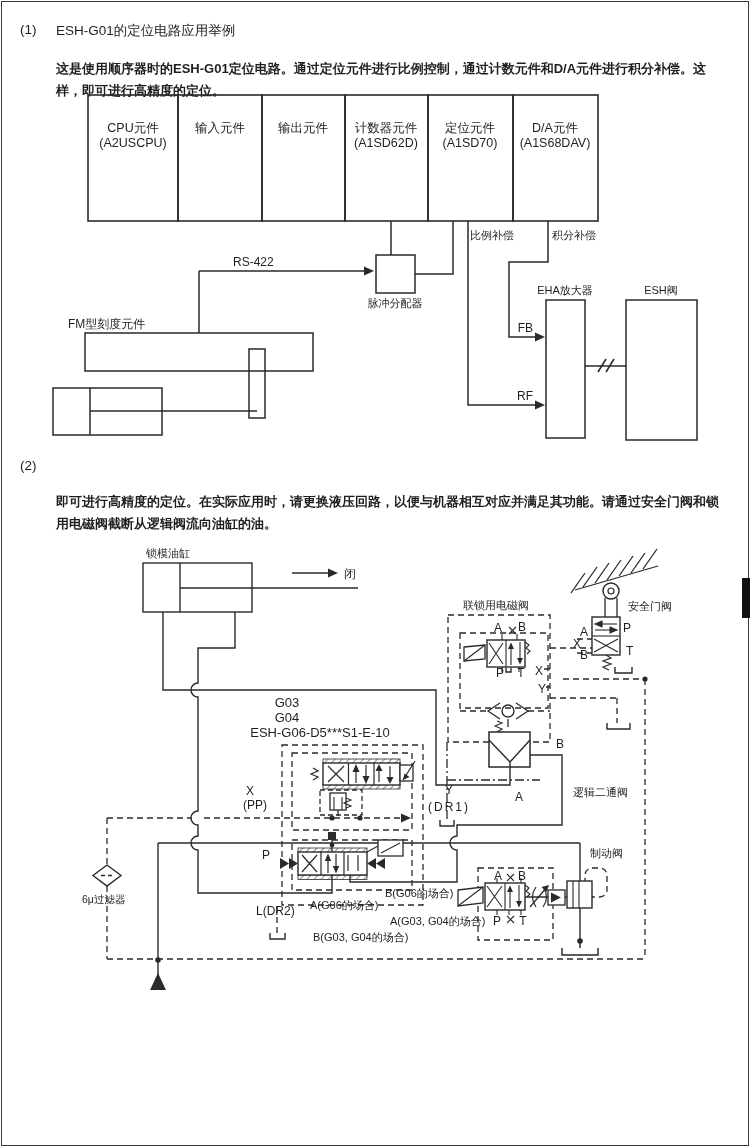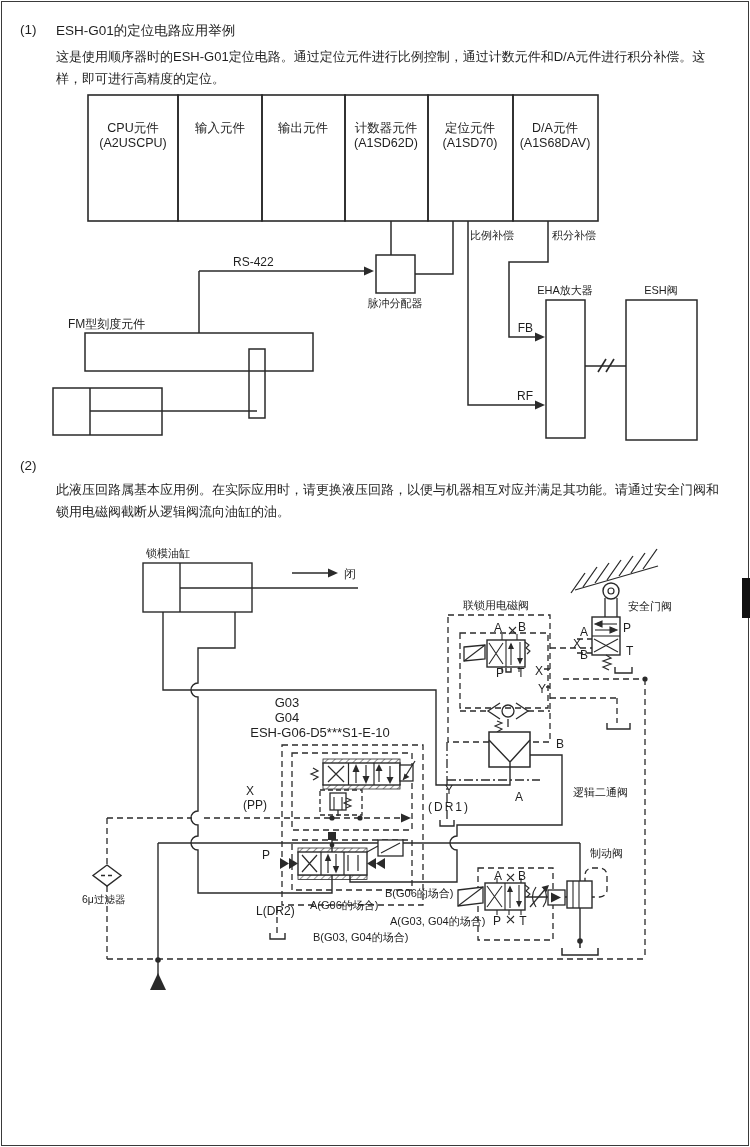--- a/index.html
+++ b/index.html
@@ -4,21 +4,21 @@
 <style>
   html,body{margin:0;padding:0;background:#888;}
   #page{
     position:relative;width:750px;height:1147px;background:#ffffff;
     font-family:"Liberation Sans", sans-serif;color:#1f1f1f;overflow:hidden;
     outline:1.5px solid #3a3a3a;outline-offset:-2px;
   }
   .sec{position:absolute;left:20px;width:706px;}
   .sec-head{display:flex;font-size:13.5px;font-weight:500;}
   .sec-num{width:36px;flex:none;}
-  .sec-body{margin-left:36px;width:668px;font-size:13px;line-height:22px;margin-top:6px;}
+  .sec-body{margin-left:36px;width:668px;font-size:13px;line-height:22px;margin-top:18px;font-weight:bold;}
   svg text{fill:#1f1f1f;}
   .lbl{font-size:11px;}
   .lbl12{font-size:12px;}
   .lbl10{font-size:10.5px;}
   .lbl13{font-size:13px;}
   .sp2{letter-spacing:2px;}
   #side-tab{position:absolute;right:0;top:578px;width:8px;height:40px;background:#111;}
 </style>
 </head>
 <body>
@@ -94,21 +94,21 @@
       <text class="lbl12" x="533" y="315" text-anchor="end">RF</text>
       <text class="lbl" x="565" y="209" text-anchor="middle">EHA放大器</text>
       <text class="lbl" x="661" y="209" text-anchor="middle">ESH阀</text>
     </g>
   </svg>
 
   <div class="sec" style="top:458px">
     <div class="sec-head">
       <span class="sec-num">(2)</span>
     </div>
-    <div class="sec-body">此液压回路属基本应用例。在实际应用时，请更换液压回路，以便与机器相互对应并满足其功能。请通过安全门阀和锁用电磁阀截断从逻辑阀流向油缸的油。</div>
+    <div class="sec-body">即可进行高精度的定位。在实际应用时，请更换液压回路，以便与机器相互对应并满足其功能。请通过安全门阀和锁用电磁阀截断从逻辑阀流向油缸的油。</div>
   </div>
 
   <svg style="position:absolute;left:0;top:535px" width="750" height="490" viewBox="0 0 750 490">
 
     <g fill="none" stroke="#2a2a2a" stroke-width="1.4">
 
       <rect x="143" y="28" width="109" height="49"></rect>
       <path d="M180,28 V77"></path>
       <path d="M180,53 H358"></path>
 

